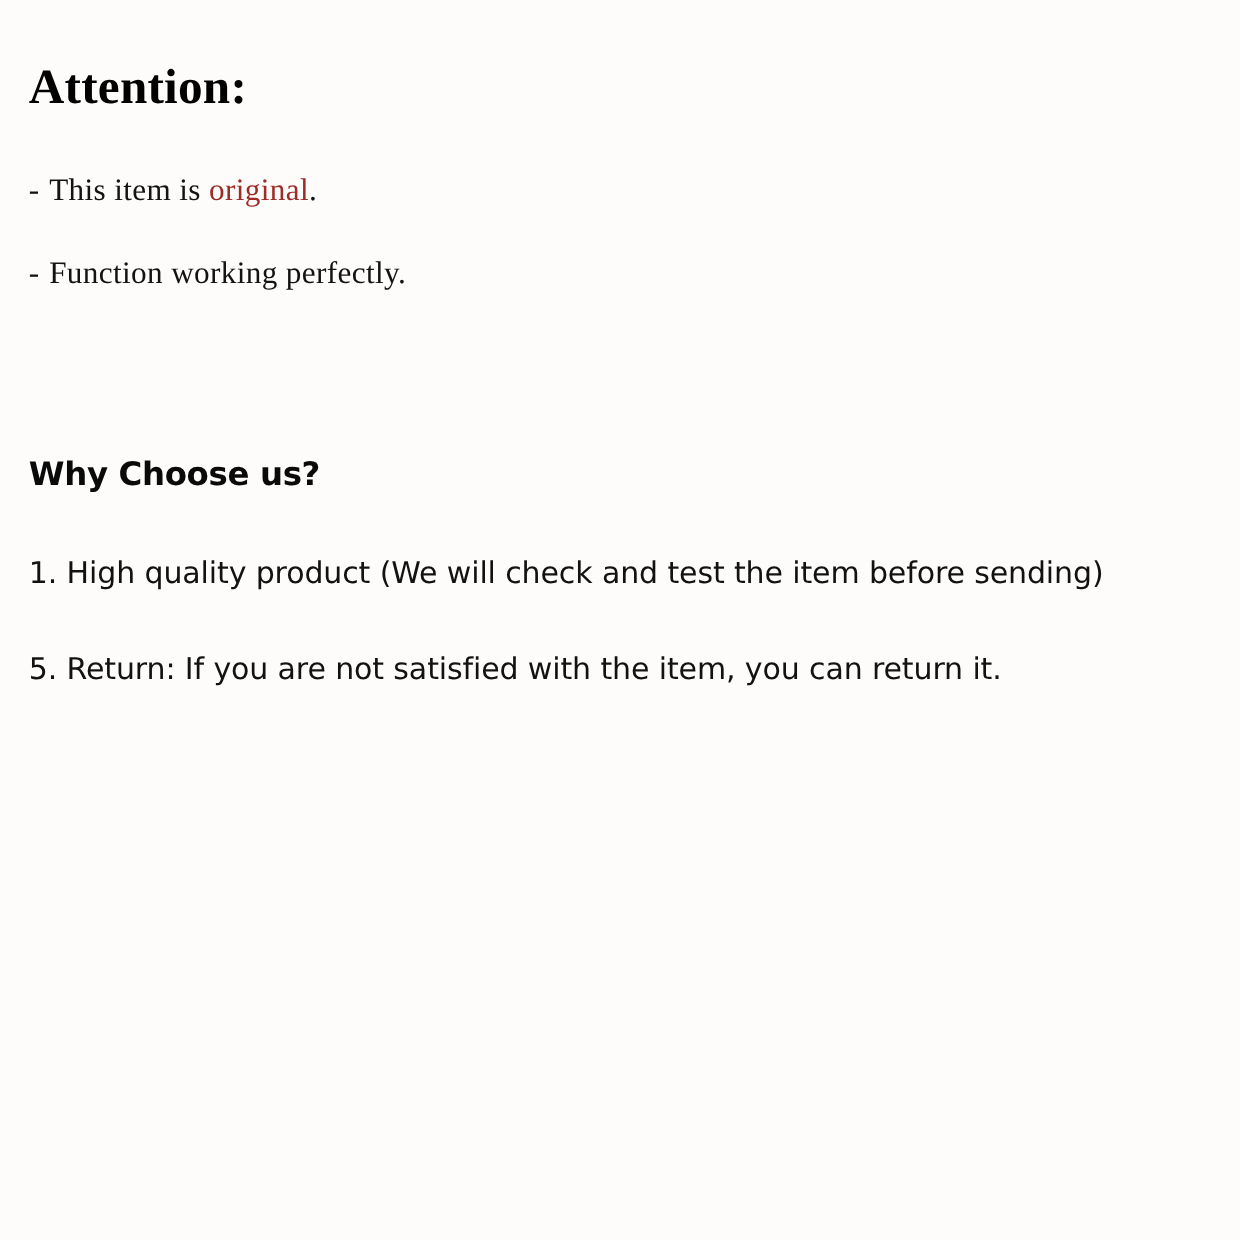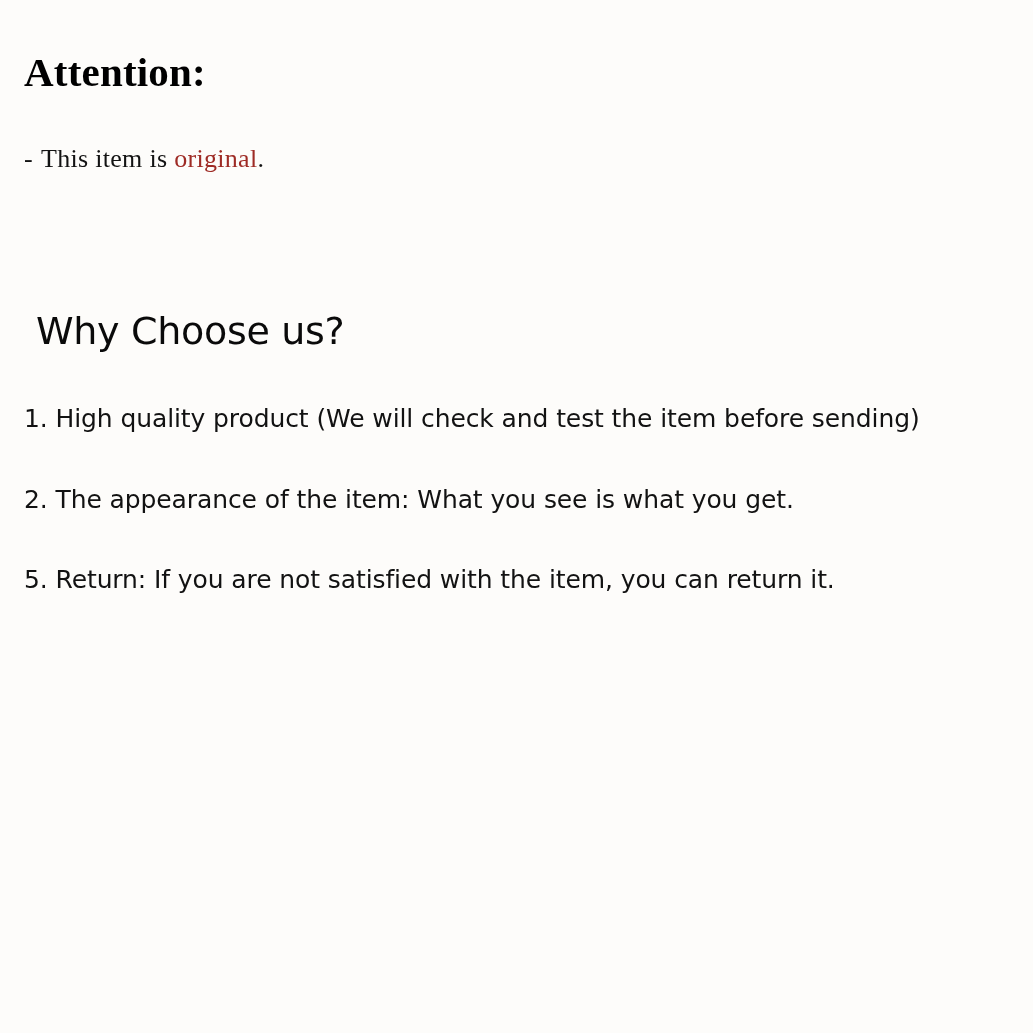--- a/index.html
+++ b/index.html
@@ -47,25 +47,25 @@
   .attention-line .dash {
     margin-right: 8px;
   }
   .accent {
     color: #9e2b25;
   }
 
   
   .why-heading {
     font-family: "DejaVu Sans", sans-serif;
-    font-weight: normal;
-    font-size: 38px;
+    font-weight: bold;
+    font-size: 27px;
     line-height: 1.0;
     color: #0a0a0a;
-    margin: 12px;
+    margin: 0;
     padding-top: 98px;
     letter-spacing: -0.3px;
   }
   .why-list {
     margin-top: 55px;
   }
   .why-item {
     font-family: "DejaVu Sans", sans-serif;
     font-size: 25px;
     line-height: 1.1;
@@ -82,24 +82,26 @@
 <div class="page">
 
   <h1 class="attention-heading">Attention:</h1>
 
   <div class="attention-list">
 
     <div class="attention-line">
       <span class="dash">-</span><span>This item is </span><span class="accent">original</span><span>.</span>
     </div>
 
+    <div class="attention-line">
+      <span class="dash">-</span><span>Function working perfectly.</span>
+    </div>
 
   </div>
 
   <h2 class="why-heading">Why Choose us?</h2>
 
   <div class="why-list">
     <div class="why-item">1. High quality product (We will check and test the item before sending)</div>
-    <div class="why-item">2. The appearance of the item: What you see is what you get.</div>
     <div class="why-item">5. Return: If you are not satisfied with the item, you can return it.</div>
   </div>
 
 </div>
 
 </body></html>

